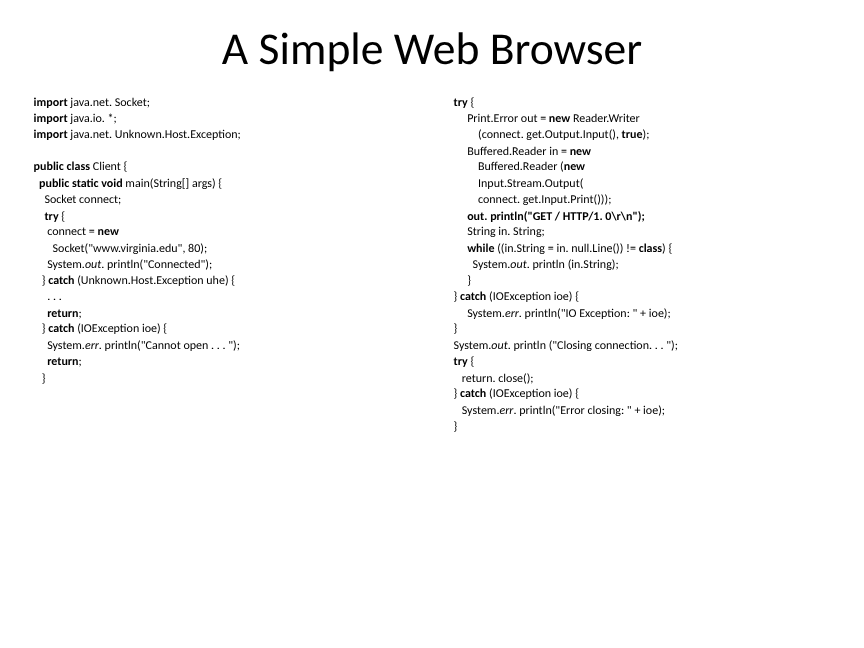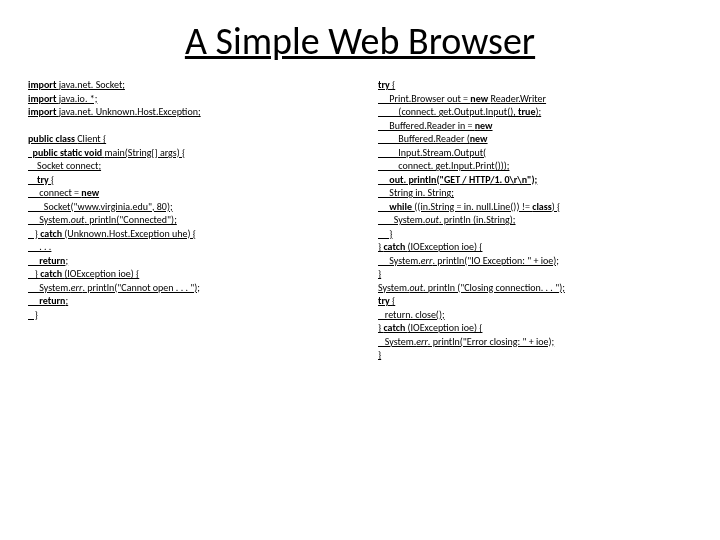--- a/index.html
+++ b/index.html
@@ -9,21 +9,20 @@
     height: 540px;
     background: #fff;
     font-family: Calibri, Arial, sans-serif;
     overflow: hidden;
   }
   .slide {
     width: 720px;
     height: 540px;
     padding: 18px 28px 0 28px;
     box-sizing: border-box;
-    text-decoration: underline;
   }
   .title {
     font-size: 38px;
     font-weight: 400;
     text-align: center;
     margin: 0 0 14px 0;
     color: #000;
   }
   .cols {
     display: flex;
@@ -57,21 +56,21 @@
 <span>       Socket("www.virginia.edu", 80);</span>
 <span>     System.</span><i>out</i><span>. println("Connected");</span>
 <span>   } </span><b>catch </b><span>(Unknown.Host.Exception uhe) {</span>
 <span>     . . .</span>
 <b>     return</b><span>;</span>
 <span>   } </span><b>catch </b><span>(IOException ioe) {</span>
 <span>     System.</span><i>err</i><span>. println("Cannot open . . . ");</span>
 <b>     return</b><span>;</span>
 <span>   }</span></div>
     <div class="col"><b>try </b><span>{</span>
-<span>     Print.Browser out = </span><b>new </b><span>Reader.Writer</span>
+<span>     Print.Error out = </span><b>new </b><span>Reader.Writer</span>
 <span>         (connect. get.Output.Input(), </span><b>true</b><span>);</span>
 <span>     Buffered.Reader in = </span><b>new</b>
 <span>         Buffered.Reader (</span><b>new</b>
 <span>         Input.Stream.Output(</span>
 <span>         connect. get.Input.Print()));</span>
 <b>     out. println("GET / HTTP/1. 0\r\n");</b>
 <span>     String in. String;</span>
 <b>     while </b><span>((in.String = in. null.Line()) != </span><b>class</b><span>) {</span>
 <span>       System.</span><i>out</i><span>. println (in.String);</span>
 <span>     }</span>

